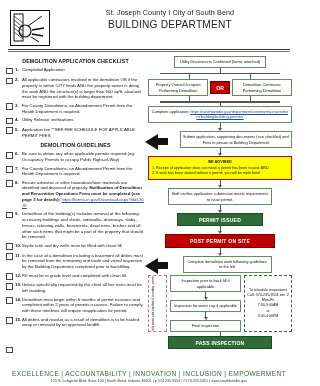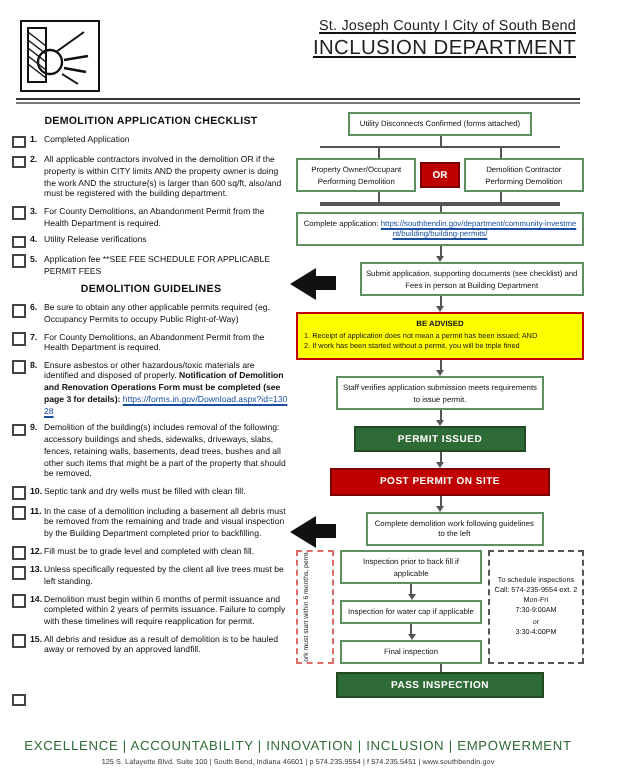--- a/index.html
+++ b/index.html
@@ -13,21 +13,21 @@
   }
   .page{position:relative;width:298px;height:386px;}
 
   
   .header{display:flex;align-items:flex-start;padding:8px 10px 0 10px;}
   .logo{
     width:38px;height:34px;flex:0 0 38px;border:1.2px solid #111;
     position:relative;overflow:hidden;background:#fff;margin-top:2px;
   }
   .logo svg{display:block;}
-  .head-text{flex:1;text-align:right;padding-left:2px;text-decoration:underline;}
+  .head-text{flex:1;text-align:center;padding-left:2px;}
   .h-line1{font-size:7.2px;letter-spacing:.1px;color:#222;margin-bottom:1.5px;}
   .h-line2{font-size:10.2px;letter-spacing:.2px;color:#222;margin-bottom:2px;}
   .h-line3{font-size:8.6px;font-weight:bold;letter-spacing:.1px;color:#111;}
   .rule{margin:3px 8px 0 8px;border-top:1.1px solid #333;}
   .rule2{margin:1.2px 8px 0 8px;border-top:.6px solid #777;}
 
   
   .cols{display:flex;padding:4px 6px 0 6px;}
   .col-left{width:139px;flex:0 0 139px;padding-right:2px;}
   .col-right{flex:1;position:relative;padding-left:1px;}
@@ -136,21 +136,21 @@
         <line x1="3" y1="21" x2="12" y2="28" stroke="#111" stroke-width=".7"></line>
         <circle cx="14" cy="20" r="6" fill="none" stroke="#111" stroke-width="1.2"></circle>
         <line x1="17" y1="15" x2="31" y2="5" stroke="#111" stroke-width="1"></line>
         <line x1="21" y1="19" x2="33" y2="17" stroke="#111" stroke-width="1.3"></line>
         <line x1="21" y1="23" x2="32" y2="25" stroke="#111" stroke-width="1.3"></line>
         <line x1="20" y1="26" x2="28" y2="31" stroke="#111" stroke-width="1"></line>
       </svg>
     </div>
     <div class="head-text">
       <div class="h-line1">St. Joseph County I City of South Bend</div>
-      <div class="h-line2">INCLUSION DEPARTMENT</div>
+      <div class="h-line2">BUILDING DEPARTMENT</div>
     </div>
   </div>
   <div class="rule"></div>
   <div class="rule2"></div>
 
   <div class="cols">
 
     <div class="col-left">
       <div class="sec-title">DEMOLITION APPLICATION CHECKLIST</div>
 

